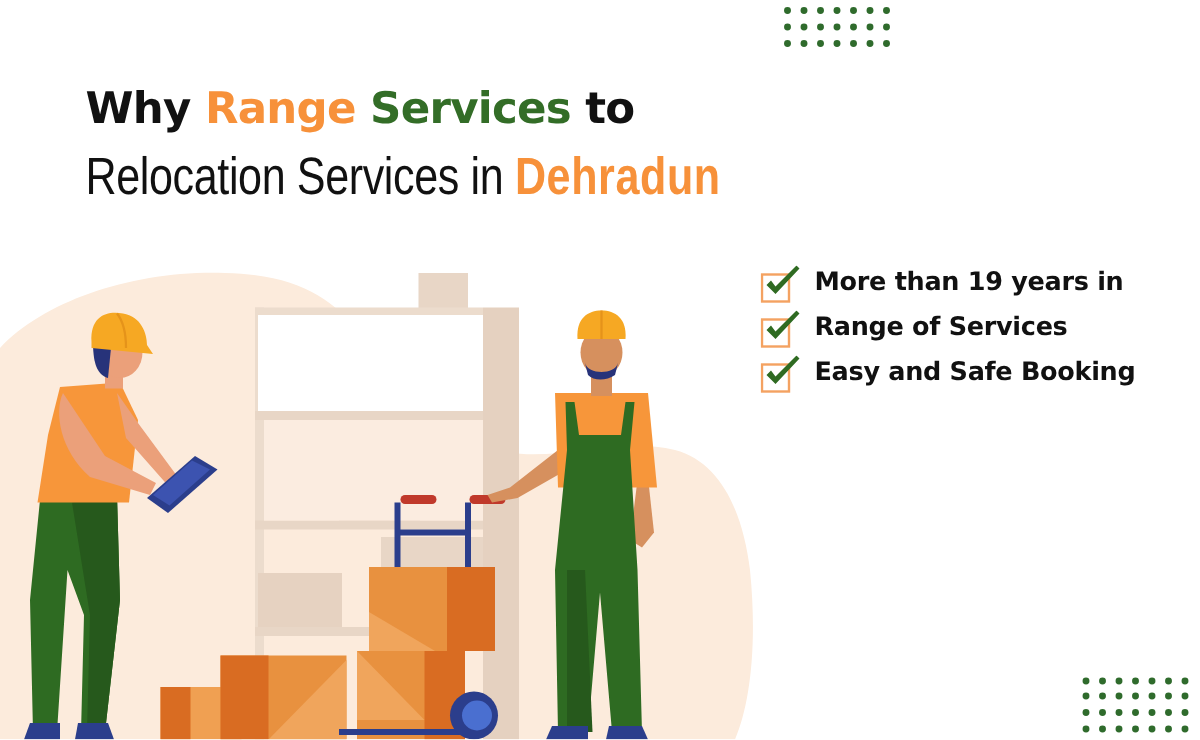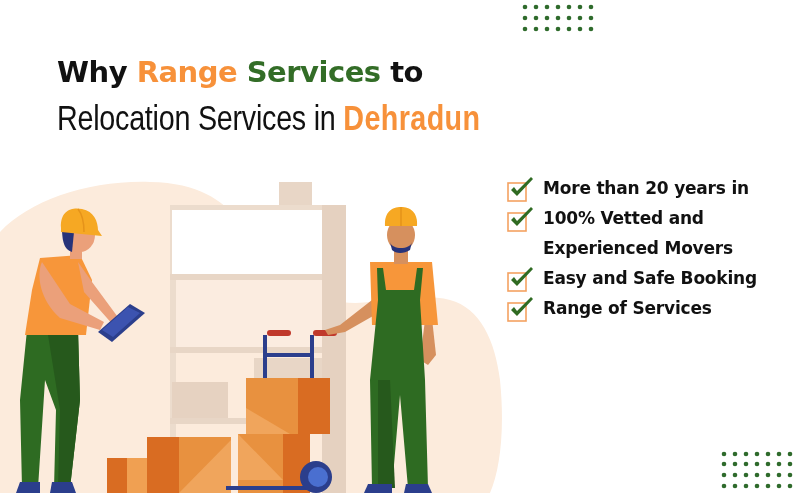--- a/index.html
+++ b/index.html
@@ -171,38 +171,30 @@
     <span class="line1"><span>Why </span><span class="orange">Range</span><span> </span><span class="green">Services</span><span> to</span></span>
     <span class="line2"><span>Relocation Services in </span><span class="orange">Dehradun</span></span>
   </h1>
 
   <ul class="features">
     <li class="feature">
       <svg class="check" viewBox="0 0 28 26">
           <rect x="1" y="6" width="18" height="18" fill="#fff" stroke="#f4a261" stroke-width="1.6"></rect>
           <path d="M4,13 L10,19 L26,2 L24,0 L10,14 L7,10 Z" fill="#2f6b22"></path>
         </svg>
-      <span>More than 20 years in</span><br>
+      <span>More than 19 years in</span><br>
     </li>
     <li class="feature">
       <svg class="check" viewBox="0 0 28 26">
           <rect x="1" y="6" width="18" height="18" fill="#fff" stroke="#f4a261" stroke-width="1.6"></rect>
           <path d="M4,13 L10,19 L26,2 L24,0 L10,14 L7,10 Z" fill="#2f6b22"></path>
         </svg>
-      <span>100% Vetted and</span><br>
-      <span>Experienced Movers</span>
+      <span>Range of Services</span>
     </li>
     <li class="feature">
       <svg class="check" viewBox="0 0 28 26">
           <rect x="1" y="6" width="18" height="18" fill="#fff" stroke="#f4a261" stroke-width="1.6"></rect>
           <path d="M4,13 L10,19 L26,2 L24,0 L10,14 L7,10 Z" fill="#2f6b22"></path>
         </svg>
       <span>Easy and Safe Booking</span>
     </li>
-    <li class="feature">
-      <svg class="check" viewBox="0 0 28 26">
-          <rect x="1" y="6" width="18" height="18" fill="#fff" stroke="#f4a261" stroke-width="1.6"></rect>
-          <path d="M4,13 L10,19 L26,2 L24,0 L10,14 L7,10 Z" fill="#2f6b22"></path>
-        </svg>
-      <span>Range of Services</span>
-    </li>
   </ul>
 </div>
 
 </body></html>

